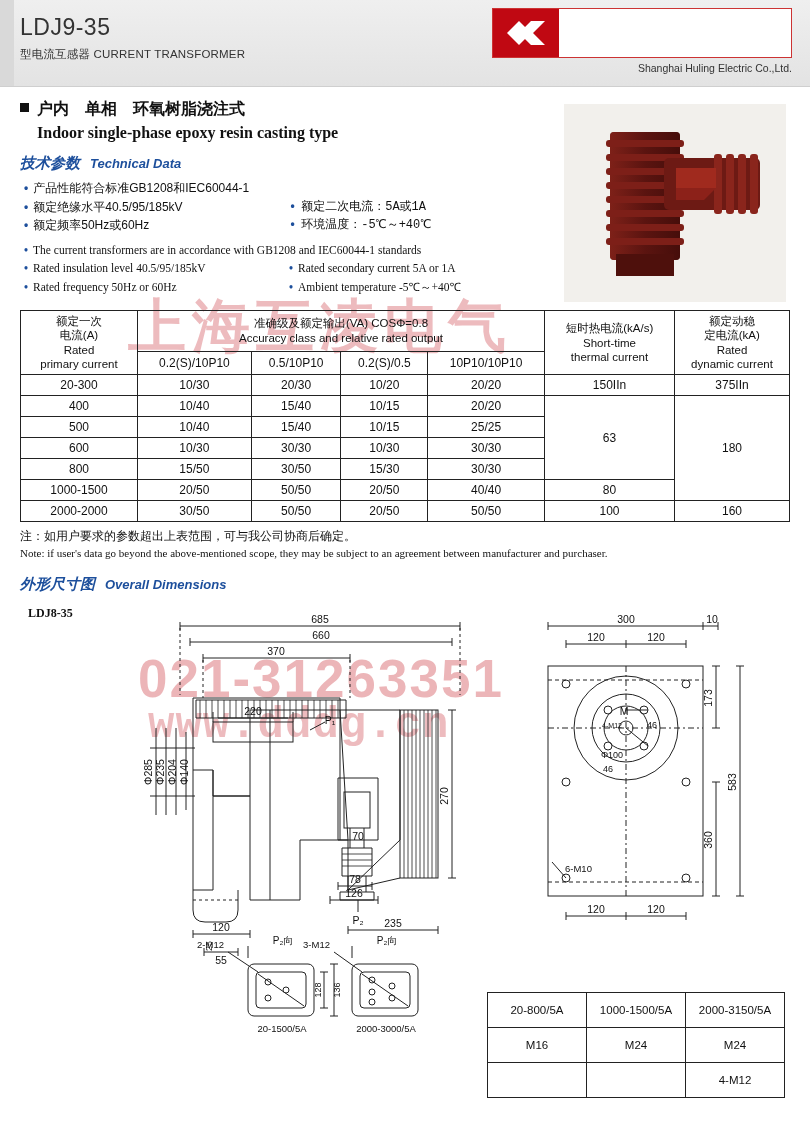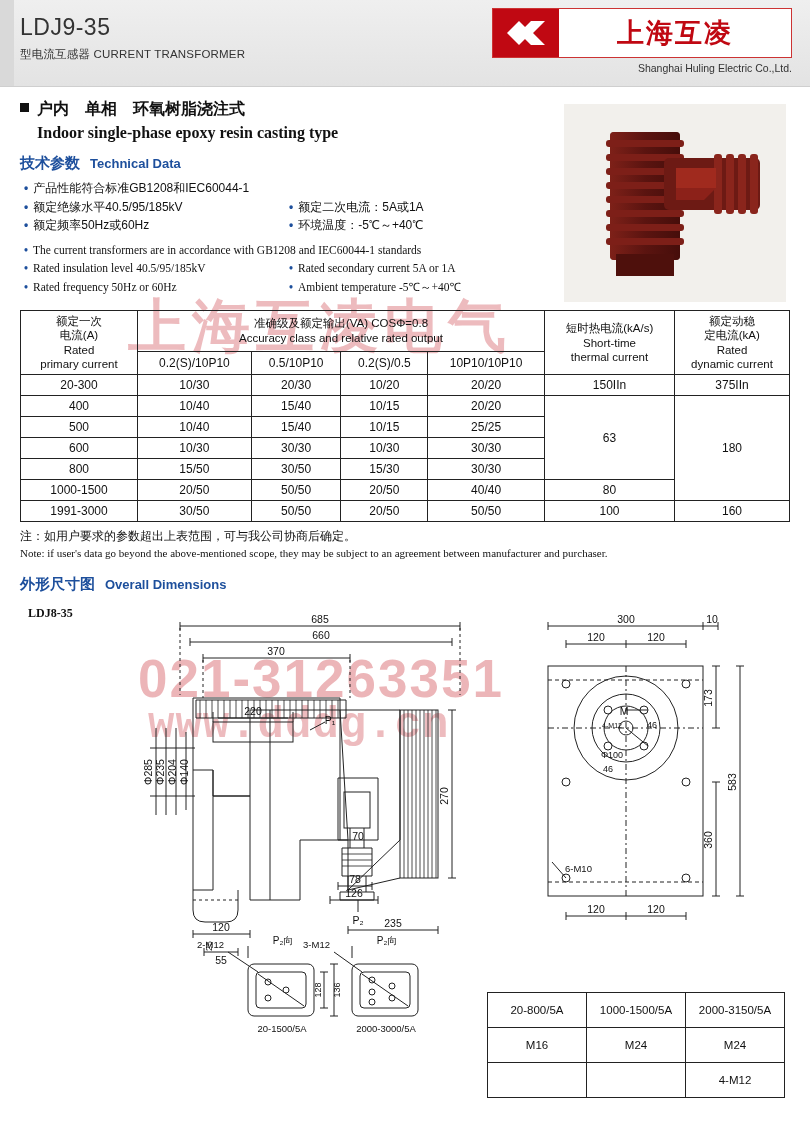--- a/index.html
+++ b/index.html
@@ -43,38 +43,38 @@
   .logo-mark svg{display:block;}
   .logo-cn{
     flex:1;text-align:center;font-size:27px;font-weight:bold;color:#c00812;
     letter-spacing:2px;font-family:"DejaVu Sans", sans-serif;
   }
   .logo-en{
     margin-top:4px;font-size:10.5px;color:#333;text-align:right;
   }
   
   .sec-title{
-    margin:12px 16px 2px 20px;font-size:15px;font-weight:bold;color:#1d4f9c;
+    margin:12px 16px 2px 20px;font-size:15px;font-weight:bold;color:#1d4f9c;font-style:italic;
   }
   .sec-title .en{color:#1d4f9c;margin-left:10px;font-size:13px;}
   .prod-title{
     margin:12px 0 0 20px;font-size:16px;font-weight:bold;color:#111;
   }
   .prod-title .sq{
     display:inline-block;width:9px;height:9px;background:#111;margin-right:8px;
     vertical-align:2px;
   }
   .prod-title-en{
     margin:4px 0 0 37px;font-size:16px;font-family:"Liberation Serif", serif;font-weight:bold;color:#111;
   }
   
   .specs{margin:6px 0 0 24px;width:520px;font-size:12px;line-height:1.55;}
   .specs .row{display:flex;}
   .specs .col1{width:265px;}
-  .specs .col2{width:250px;}
+  .specs .col2{width:250px;font-family:Liberation Mono, monospace;}
   .bullet:before{
     content:"•";color:#1d4f9c;font-weight:bold;margin-right:5px;
   }
   .specs-en{
     margin:6px 0 0 24px;font-size:11.5px;font-family:"Liberation Serif", serif;line-height:1.6;
   }
   
   .photo{
     position:absolute;right:24px;top:104px;width:222px;height:198px;
     background:#f3f1ee;overflow:hidden;
@@ -117,21 +117,20 @@
     <div class="hdr-sub">型电流互感器 CURRENT TRANSFORMER</div>
   </div>
   <div class="logo-box">
     <div class="logo-row">
       <div class="logo-mark">
         <svg width="46" height="34" viewBox="0 0 46 34">
           <polygon points="4,17 16,5 28,17 16,29" fill="#ffffff"></polygon>
           <polygon points="16,17 28,5 42,5 30,17 42,29 28,29" fill="#ffffff"></polygon>
         </svg>
       </div>
-      <div class="logo-cn">上海互凌</div>
     </div>
     <div class="logo-en">Shanghai Huling Electric Co.,Ltd.</div>
   </div>
 </div>
 
 <div class="prod-title">
   <span class="sq"></span><span>户内　单相　环氧树脂浇注式</span>
 </div>
 <div class="prod-title-en">Indoor single-phase epoxy resin casting type</div>
 
@@ -283,21 +282,21 @@
   </tr>
   <tr>
     <td>1000-1500</td>
     <td>20/50</td>
     <td>50/50</td>
     <td>20/50</td>
     <td>40/40</td>
     <td>80</td>
   </tr>
   <tr>
-    <td>1991-3000</td>
+    <td>2000-2000</td>
     <td>30/50</td>
     <td>50/50</td>
     <td>20/50</td>
     <td>50/50</td>
     <td>100</td>
     <td>160</td>
   </tr>
 </tbody>
     </table>
 </div>

